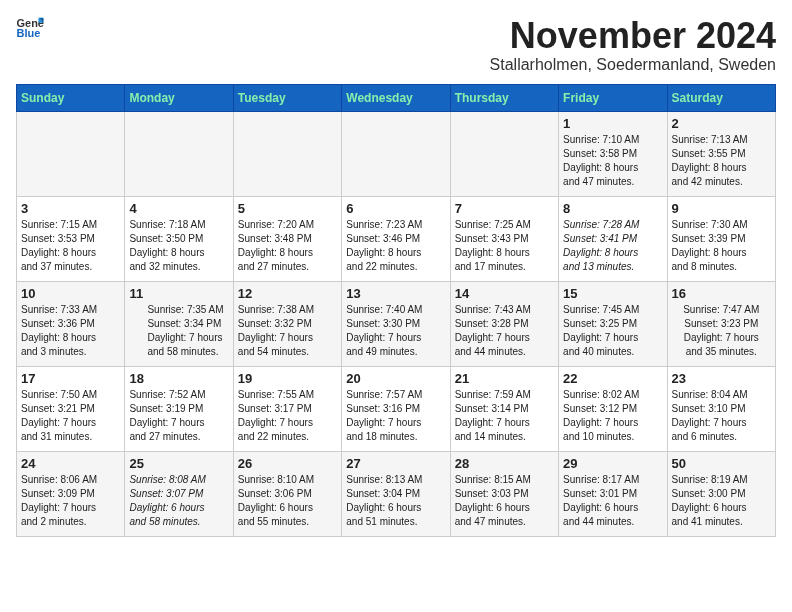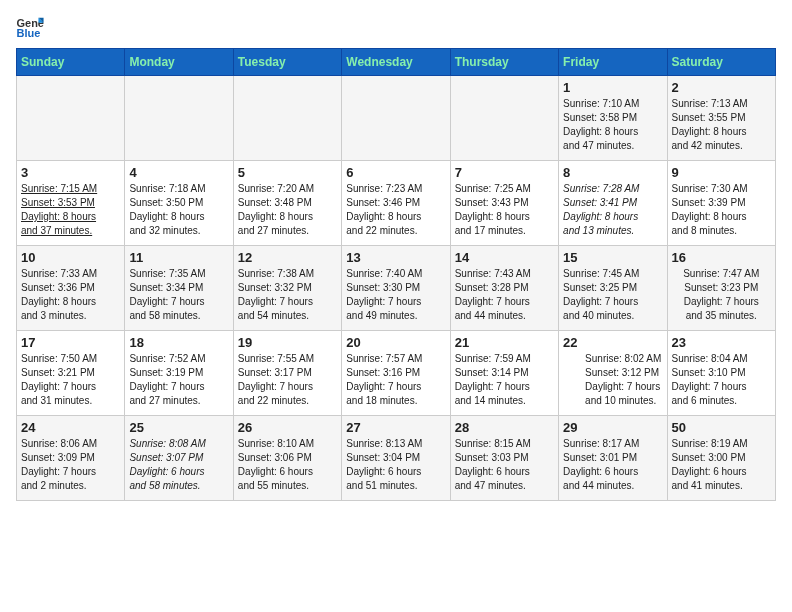--- a/index.html
+++ b/index.html
@@ -88,20 +88,22 @@
 <div class="header-area">
   <div class="logo">
     <svg class="logo-icon" viewBox="0 0 32 26" xmlns="http://www.w3.org/2000/svg">
       <text x="0" y="13" font-size="13" font-weight="bold" fill="#333">General</text>
       <text x="0" y="25" font-size="13" font-weight="bold" fill="#1565c0">Blue</text>
       <polygon points="26,2 32,8 26,8" fill="#1a8fe3"></polygon>
       <polygon points="26,2 32,2 32,8" fill="#0d5fa3"></polygon>
     </svg>
   </div>
   <div class="title-area">
+    <div class="month-title">November 2024</div>
+    <div class="location-title">Stallarholmen, Soedermanland, Sweden</div>
   </div>
 </div>
 
 <table>
   <thead>
     <tr id="header-row">
     <th>Sunday</th>
         <th>Monday</th>
         <th>Tuesday</th>
         <th>Wednesday</th>
@@ -128,21 +130,21 @@
           <span class="day-number">2</span>
           <div class="day-info" style="white-space: pre-line;">Sunrise: 7:13 AM
 Sunset: 3:55 PM
 Daylight: 8 hours
 and 42 minutes.</div>
         </td>
       </tr>
       <tr>
         <td>
           <span class="day-number">3</span>
-          <div class="day-info" style="white-space: pre-line; text-decoration: underline;">Sunrise: 7:15 AM
+          <div class="day-info" style="white-space: pre-line;">Sunrise: 7:15 AM
 Sunset: 3:53 PM
 Daylight: 8 hours
 and 37 minutes.</div>
         </td>
         <td>
           <span class="day-number">4</span>
           <div class="day-info" style="white-space: pre-line;">Sunrise: 7:18 AM
 Sunset: 3:50 PM
 Daylight: 8 hours
 and 32 minutes.</div>
@@ -186,21 +188,21 @@
       <tr>
         <td>
           <span class="day-number">10</span>
           <div class="day-info" style="white-space: pre-line;">Sunrise: 7:33 AM
 Sunset: 3:36 PM
 Daylight: 8 hours
 and 3 minutes.</div>
         </td>
         <td>
           <span class="day-number">11</span>
-          <div class="day-info" style="white-space: pre-line;">Sunrise: 7:35 AM
+          <div class="day-info" style="white-space: pre-line; margin-left: 18px;">Sunrise: 7:35 AM
 Sunset: 3:34 PM
 Daylight: 7 hours
 and 58 minutes.</div>
         </td>
         <td>
           <span class="day-number">12</span>
           <div class="day-info" style="white-space: pre-line;">Sunrise: 7:38 AM
 Sunset: 3:32 PM
 Daylight: 7 hours
 and 54 minutes.</div>
@@ -265,21 +267,21 @@
         </td>
         <td>
           <span class="day-number">21</span>
           <div class="day-info" style="white-space: pre-line;">Sunrise: 7:59 AM
 Sunset: 3:14 PM
 Daylight: 7 hours
 and 14 minutes.</div>
         </td>
         <td>
           <span class="day-number">22</span>
-          <div class="day-info" style="white-space: pre-line; margin-left: 22px;">Sunrise: 8:02 AM
+          <div class="day-info" style="white-space: pre-line;">Sunrise: 8:02 AM
 Sunset: 3:12 PM
 Daylight: 7 hours
 and 10 minutes.</div>
         </td>
         <td>
           <span class="day-number">23</span>
           <div class="day-info" style="white-space: pre-line;">Sunrise: 8:04 AM
 Sunset: 3:10 PM
 Daylight: 7 hours
 and 6 minutes.</div>

